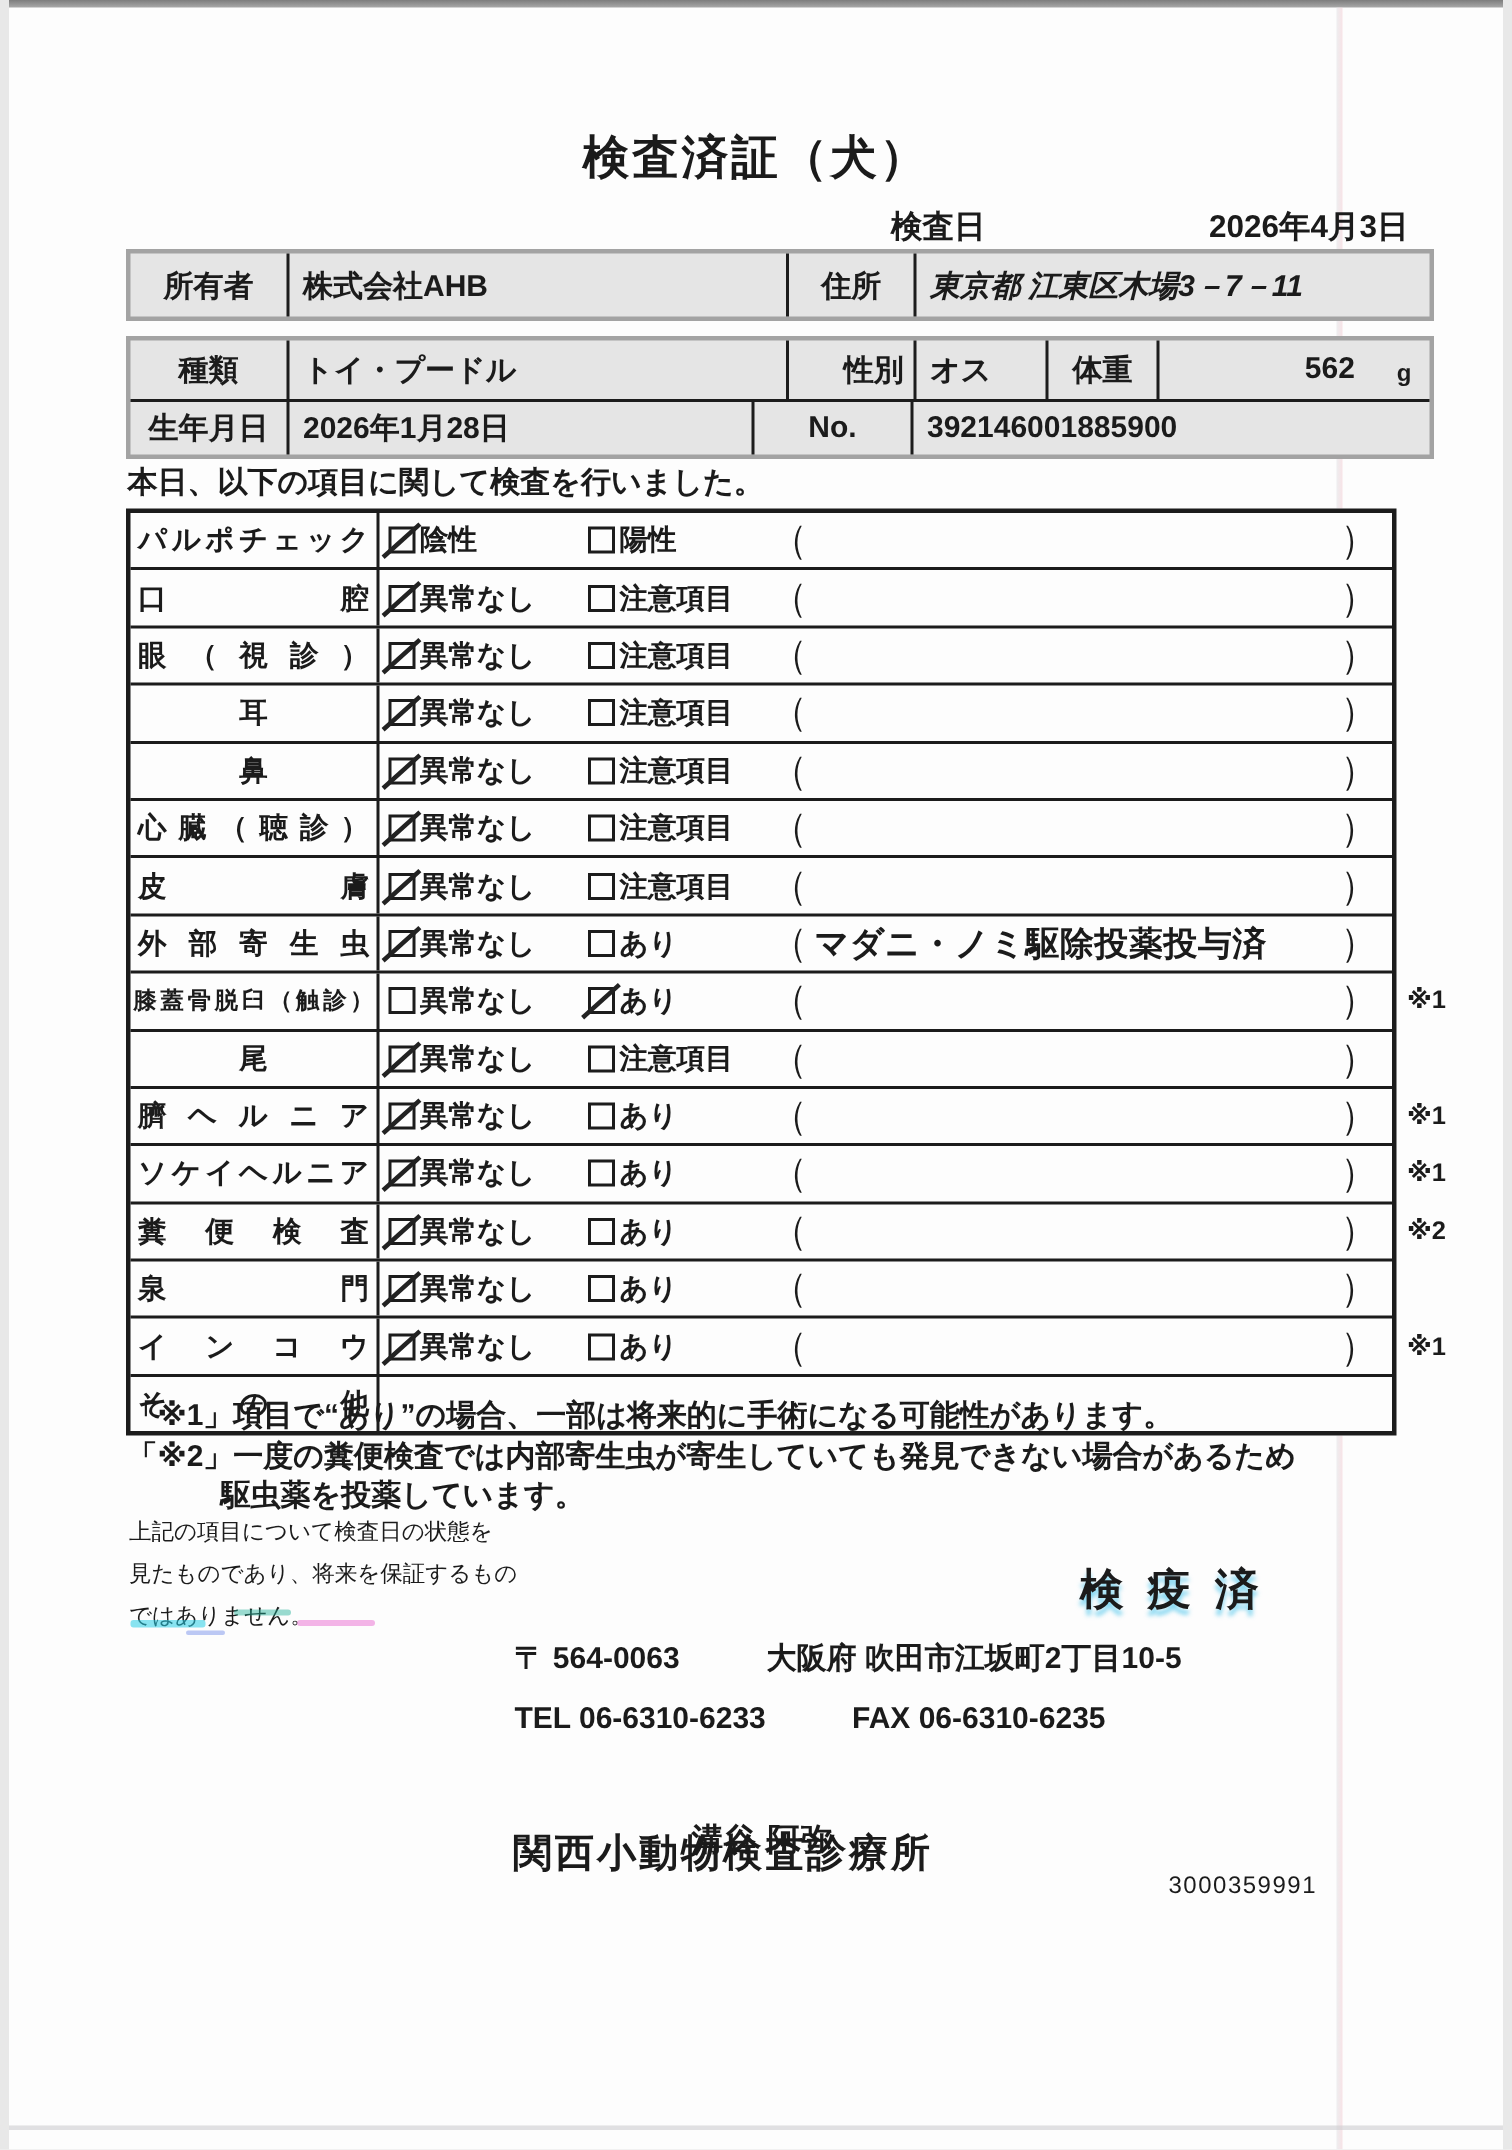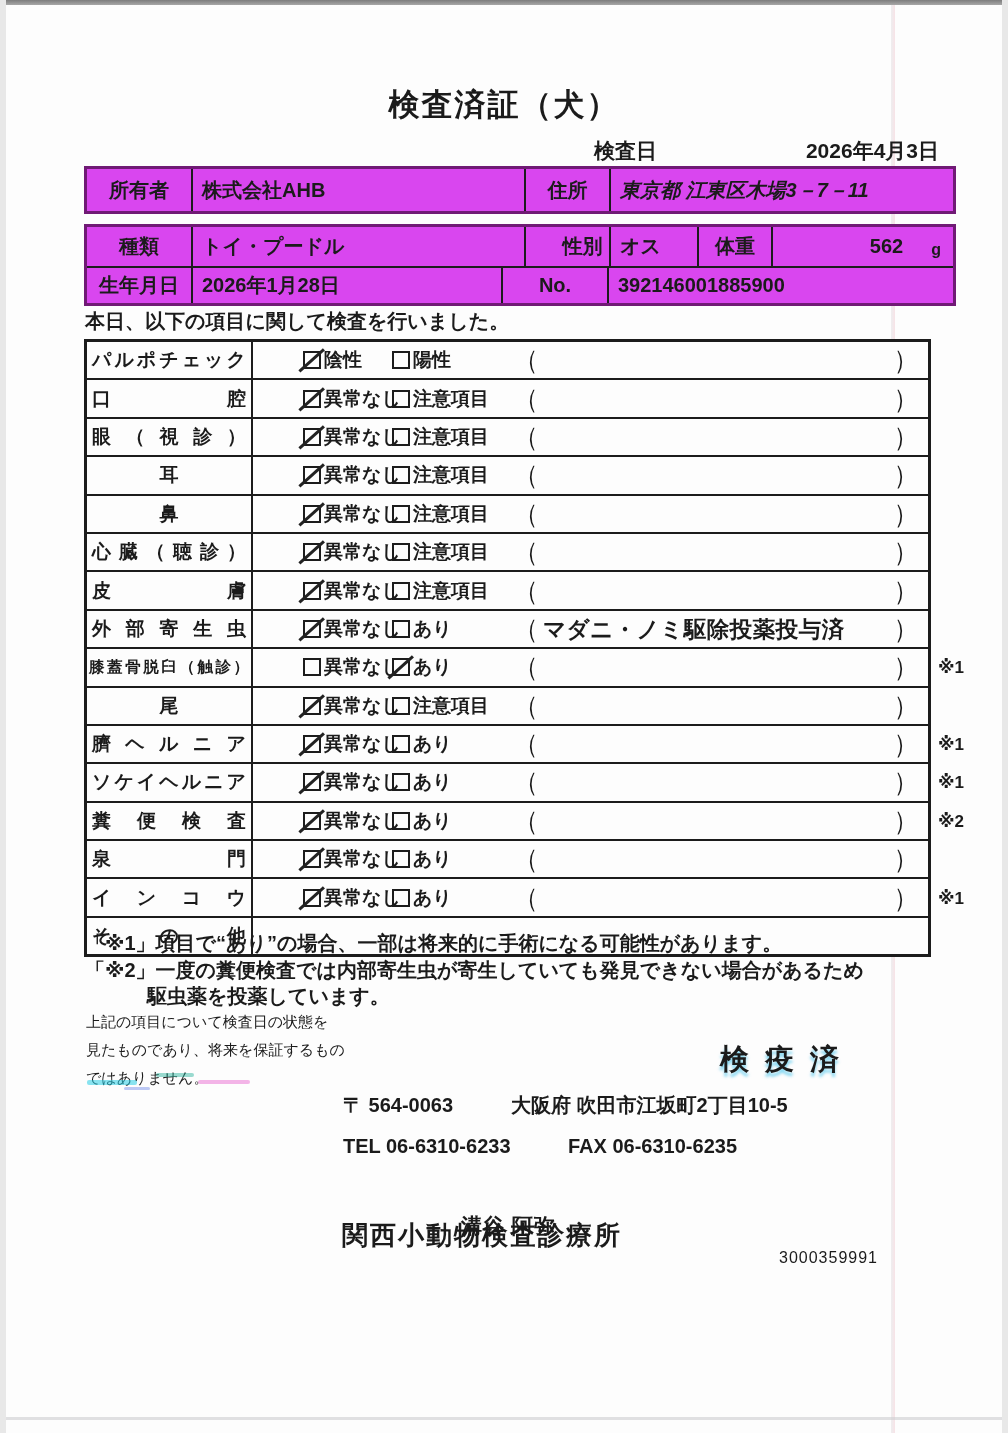--- a/index.html
+++ b/index.html
@@ -15,21 +15,21 @@
   .vline-artifact { position:absolute; top:5px; bottom:0; left:885px; width:4px;
     background:linear-gradient(to right, rgba(225,225,228,.55), rgba(243,205,212,.55)); }
   .hline-artifact { position:absolute; left:0; width:100%; top:1417px; height:3px;
     background:rgba(205,205,208,.6); }
   
   .title { position:absolute; top:84px; left:0; width:100%; text-align:center;
     font-size:31px; font-weight:bold; letter-spacing:2px; }
   .insp-date-label { position:absolute; left:588px; top:137px; font-size:21px; font-weight:600; }
   .insp-date { position:absolute; right:63px; top:137px; font-size:21px; font-weight:600; }
   
-  .blk { position:absolute; left:78px; width:872px; border:3px solid #701a75; box-sizing:border-box; background:#d946ef; }
+  .blk { position:absolute; left:78px; width:872px; border:3px solid #a3a3a3; box-sizing:border-box; background:#e5e5e5; }
   .t1 { top:166px; height:48px; }
   .t2 { top:224px; height:82px; }
   .cell { position:absolute; top:0; bottom:0; display:flex; align-items:center;
     font-size:20px; font-weight:600; box-sizing:border-box; white-space:nowrap; }
   .cell.center { justify-content:center; }
   .cell.pad { padding-left:9px; }
   .bl { border-left:2px solid #1c1c1c; }
   .rowA { position:absolute; left:0; right:0; top:0; height:39px; border-bottom:2px solid #1c1c1c; }
   .rowB { position:absolute; left:0; right:0; top:41px; bottom:0; }
   .weight-val { flex:1; text-align:right; padding-right:28px; }
@@ -41,21 +41,21 @@
   .mrow { position:relative; height:36.4px; border-top:2px solid #1c1c1c; }
   .mrow:first-child { border-top:none; }
   .mlabel { position:absolute; left:0; top:0; bottom:0; width:166px;
     border-right:2px solid #1c1c1c; box-sizing:border-box; padding:0 5px;
     display:flex; align-items:center; justify-content:space-between;
     font-size:19px; font-weight:600; }
   .mlabel.center { justify-content:center; }
   .mlabel.small { font-size:15.5px; padding:0 2px; }
   .opt { position:absolute; top:50%; transform:translateY(-50%);
     display:flex; align-items:center; font-size:19px; font-weight:600; white-space:nowrap; }
-  .opt1 { left:172px;margin-left:44px; }
+  .opt1 { left:172px; }
   .opt2 { left:305px; }
   .cbox { display:inline-block; width:14px; height:14px; border:2px solid #1c1c1c;
     position:relative; margin-right:3px; flex:0 0 auto; }
   .cbox.checked::after { content:""; position:absolute; width:33px; height:2.5px;
     background:#222; left:-10px; top:6px; transform:rotate(-42deg); }
   .par { position:absolute; top:50%; transform:translateY(-50%) scaleY(1.15);
     font-size:23px; font-weight:400; }
   .par.open { left:428px; }
   .par.close { right:11px; }
   .ptext { position:absolute; left:456px; top:50%; transform:translateY(-50%);

